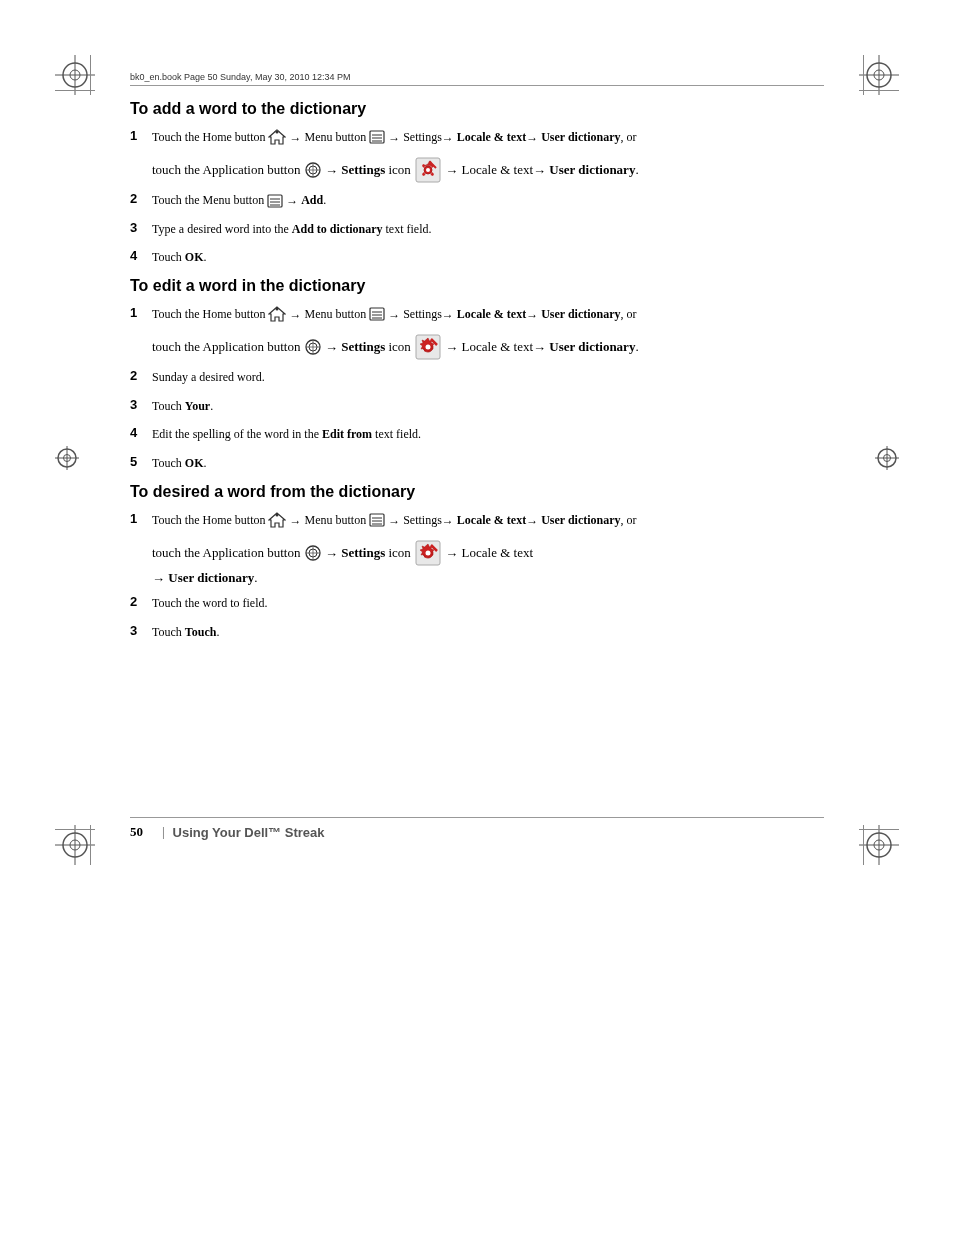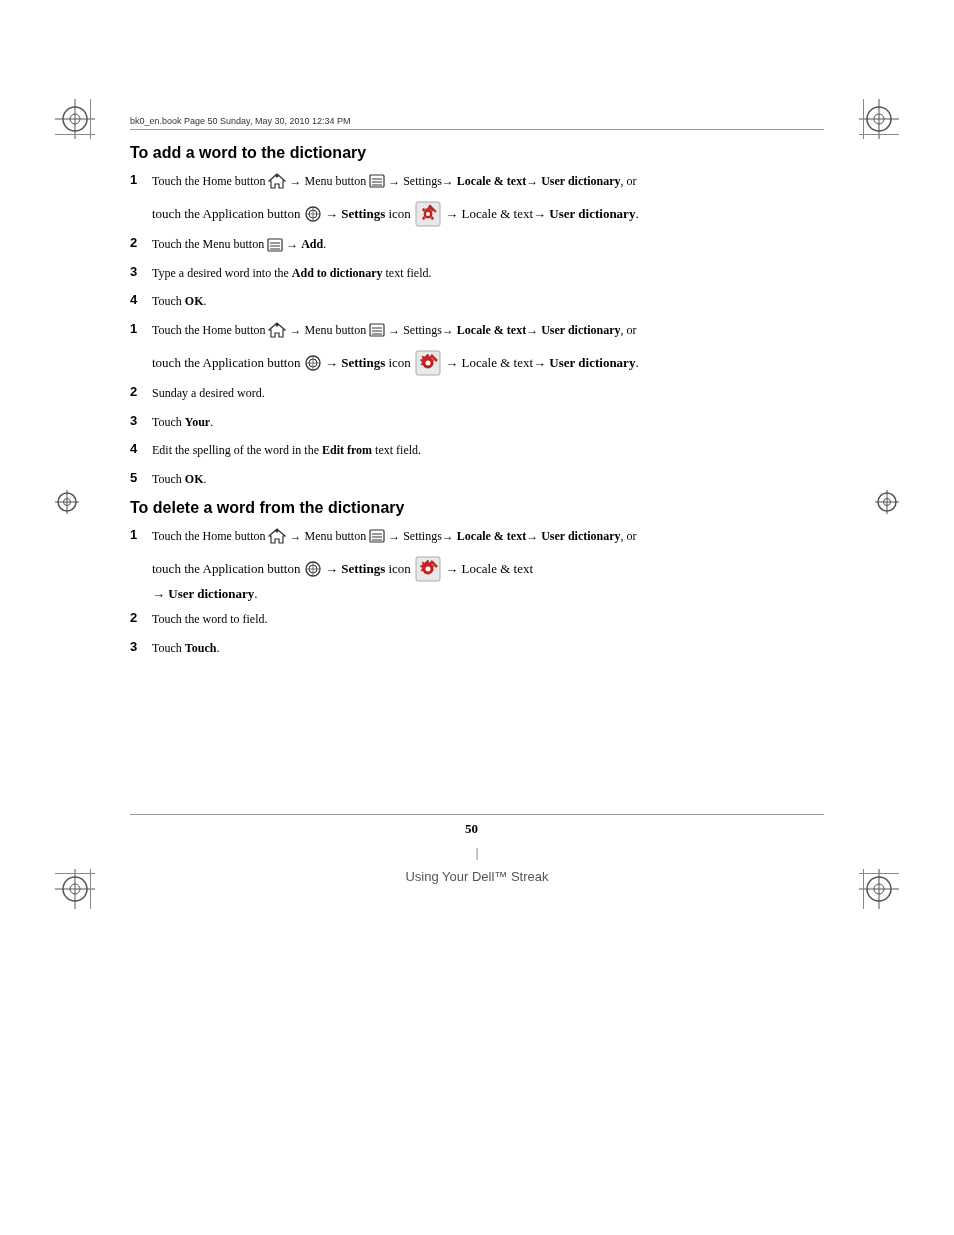--- a/index.html
+++ b/index.html
@@ -12,21 +12,20 @@
       font-size: 14px;
       color: #000000;
       overflow: hidden;
     }
 
     .page {
       width: 954px;
       height: 920px;
       position: relative;
       padding: 52px 100px 60px 130px;
-      margin-top: 44px;
     }
 
     
     .corner-mark {
       position: absolute;
       width: 40px;
       height: 40px;
     }
 
     .corner-mark svg {
@@ -56,39 +55,39 @@
     .page-footer {
       position: absolute;
       bottom: 80px;
       left: 130px;
       right: 130px;
       border-top: 1px solid #999;
       padding-top: 6px;
       display: flex;
       align-items: center;
       gap: 8px;
-      flex-direction: column;
     }
 
     .footer-page-num {
       font-size: 13px;
       font-weight: bold;
       color: #000;
       min-width: 24px;
     }
 
     .footer-separator {
       font-size: 13px;
       color: #555;
     }
 
     .footer-text {
       font-size: 13px;
       color: #555;
       font-family: Arial, sans-serif;
+      font-weight: bold;
     }
 
     
     .content {
       position: absolute;
       top: 100px;
       left: 130px;
       right: 130px;
       bottom: 120px;
     }
@@ -418,20 +417,21 @@
         <li>
           <span class="list-number">4</span>
           <span class="list-content">
             Touch <strong>OK</strong>.
           </span>
         </li>
       </ol>
     </div>
 
     <div class="section-block" style="margin-top:10px;">
+      <div class="section-heading">To edit a word in the dictionary</div>
 
       <ol class="numbered-list">
         <li>
           <span class="list-number">1</span>
           <span class="list-content">
             Touch the Home button
             <svg class="icon-home" viewBox="0 0 18 18" xmlns="http://www.w3.org/2000/svg">
               <polygon points="9,2 1,9 3,9 3,16 7,16 7,12 11,12 11,16 15,16 15,9 17,9" fill="none" stroke="#333" stroke-width="1.2"></polygon>
               <circle cx="9" cy="4" r="1.5" fill="#333"></circle>
             </svg>
@@ -488,21 +488,21 @@
         <li>
           <span class="list-number">5</span>
           <span class="list-content">
             Touch <strong>OK</strong>.
           </span>
         </li>
       </ol>
     </div>
 
     <div class="section-block" style="margin-top:10px;">
-      <div class="section-heading">To delete a word from the dictionary</div>
+      <div class="section-heading">To desired a word from the dictionary</div>
 
       <ol class="numbered-list">
         <li>
           <span class="list-number">1</span>
           <span class="list-content">
             Touch the Home button
             <svg class="icon-home" viewBox="0 0 18 18" xmlns="http://www.w3.org/2000/svg">
               <polygon points="9,2 1,9 3,9 3,16 7,16 7,12 11,12 11,16 15,16 15,9 17,9" fill="none" stroke="#333" stroke-width="1.2"></polygon>
               <circle cx="9" cy="4" r="1.5" fill="#333"></circle>
             </svg>

